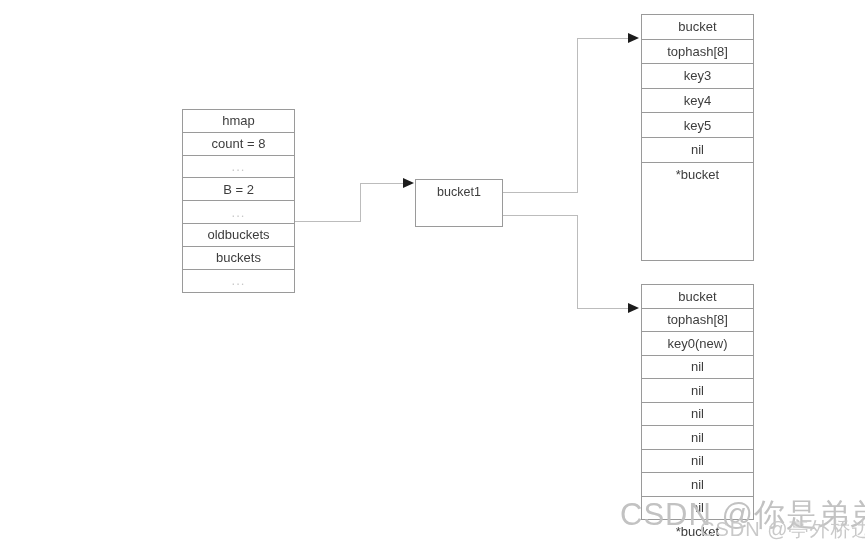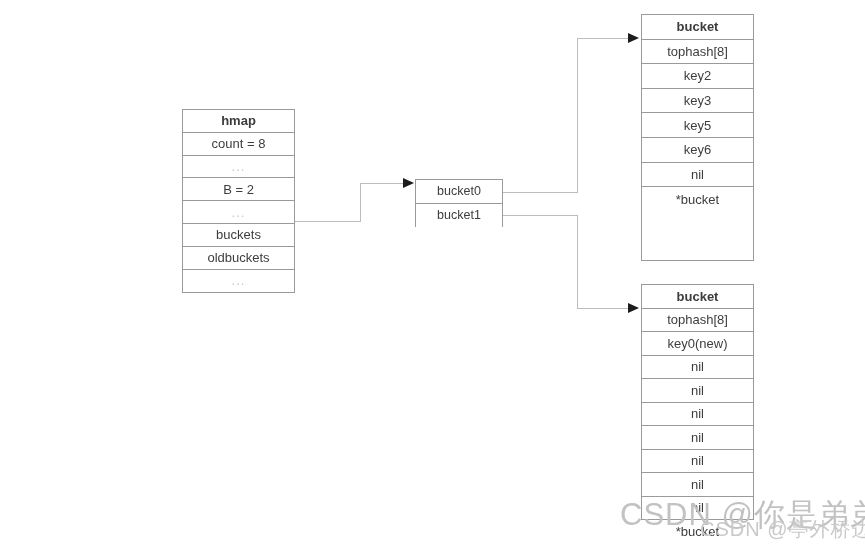--- a/index.html
+++ b/index.html
@@ -34,21 +34,21 @@
     border-bottom: 1px solid #9a9a9a;
     background: #ffffff;
     color: #3d3d3d;
     white-space: nowrap;
     overflow: hidden;
   }
   .row:last-child {
     border-bottom: none;
   }
   .row.header {
-    font-weight: bold;
+    font-weight: normal;
   }
   .row.italic {
   }
   .row.ellipsis {
     color: #c8c8c8;
     font-size: 9px;
     letter-spacing: 1px;
   }
 
   
@@ -140,37 +140,35 @@
 <body>
 
 <div id="canvas">
 
   <div class="box" id="hmap-table">
       <div class="row header">hmap</div>
       <div class="row">count = 8</div>
       <div class="row ellipsis">...</div>
       <div class="row">B = 2</div>
       <div class="row ellipsis">...</div>
+      <div class="row">oldbuckets</div>
       <div class="row">buckets</div>
-      <div class="row">oldbuckets</div>
       <div class="row ellipsis">...</div>
     </div>
 
   <div class="box" id="buckets-array">
-      <div class="row">bucket0</div>
       <div class="row">bucket1</div>
     </div>
 
   <div class="box" id="bucket-top">
       <div class="row header">bucket</div>
       <div class="row">tophash[8]</div>
-      <div class="row">key2</div>
       <div class="row">key3</div>
+      <div class="row">key4</div>
       <div class="row">key5</div>
-      <div class="row">key6</div>
       <div class="row">nil</div>
       <div class="row">*bucket</div>
     </div>
 
   <div class="box" id="bucket-bottom">
       <div class="row header">bucket</div>
       <div class="row">tophash[8]</div>
       <div class="row italic">key0(new)</div>
       <div class="row">nil</div>
       <div class="row">nil</div>

